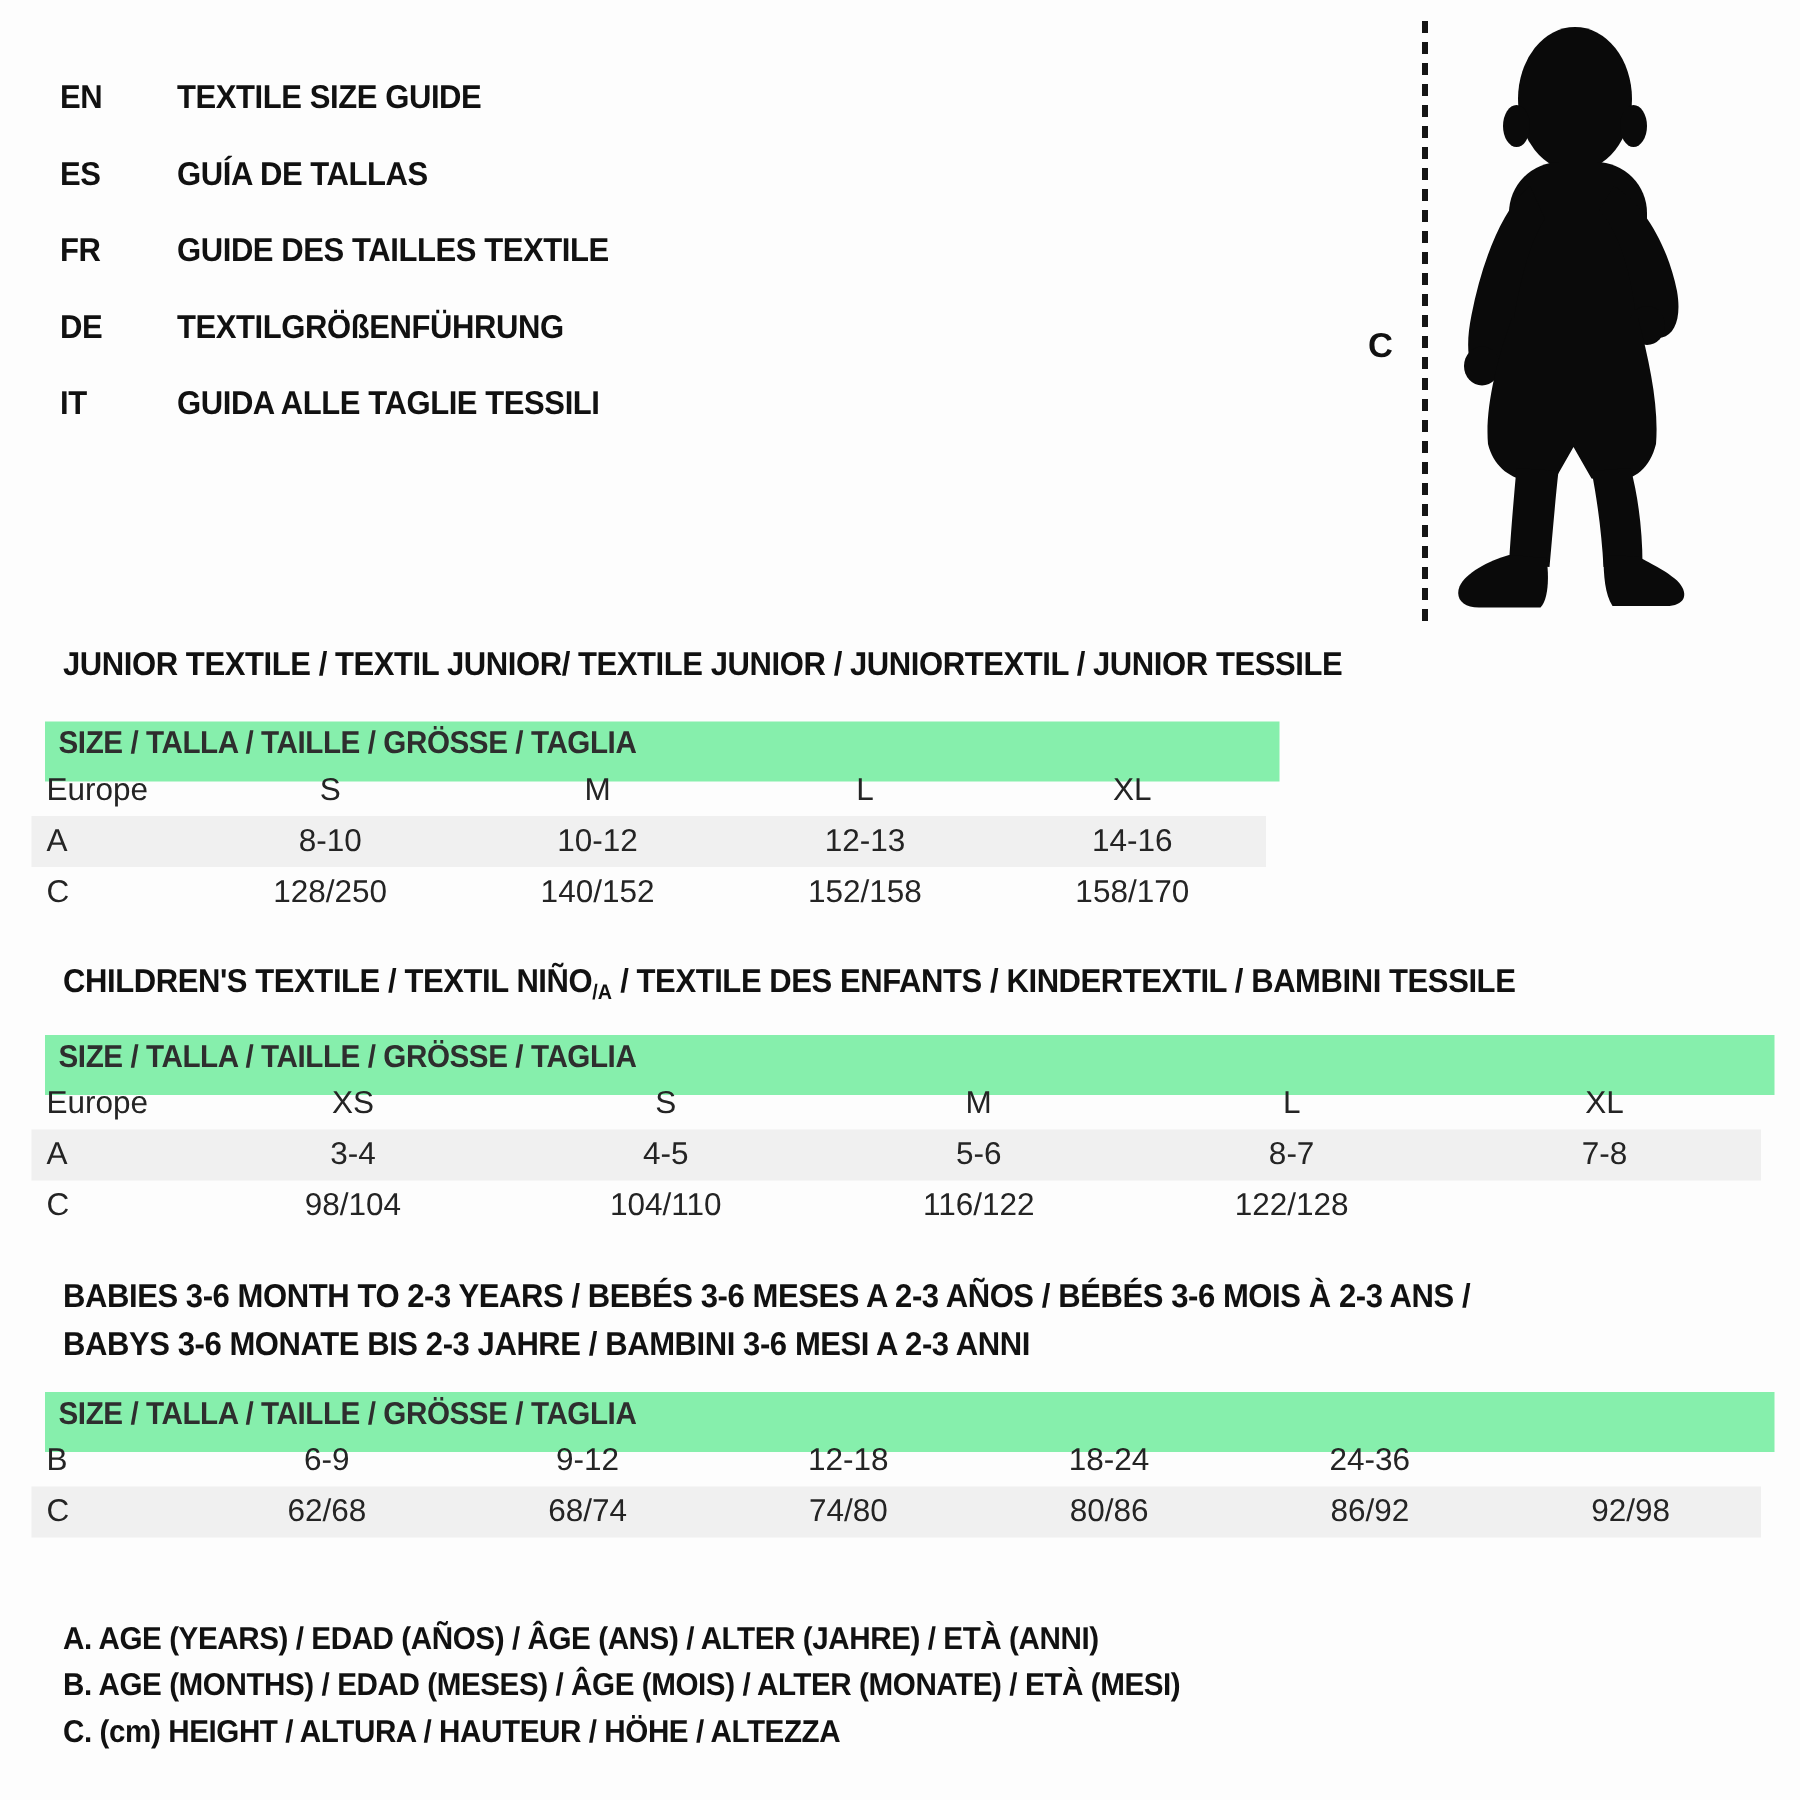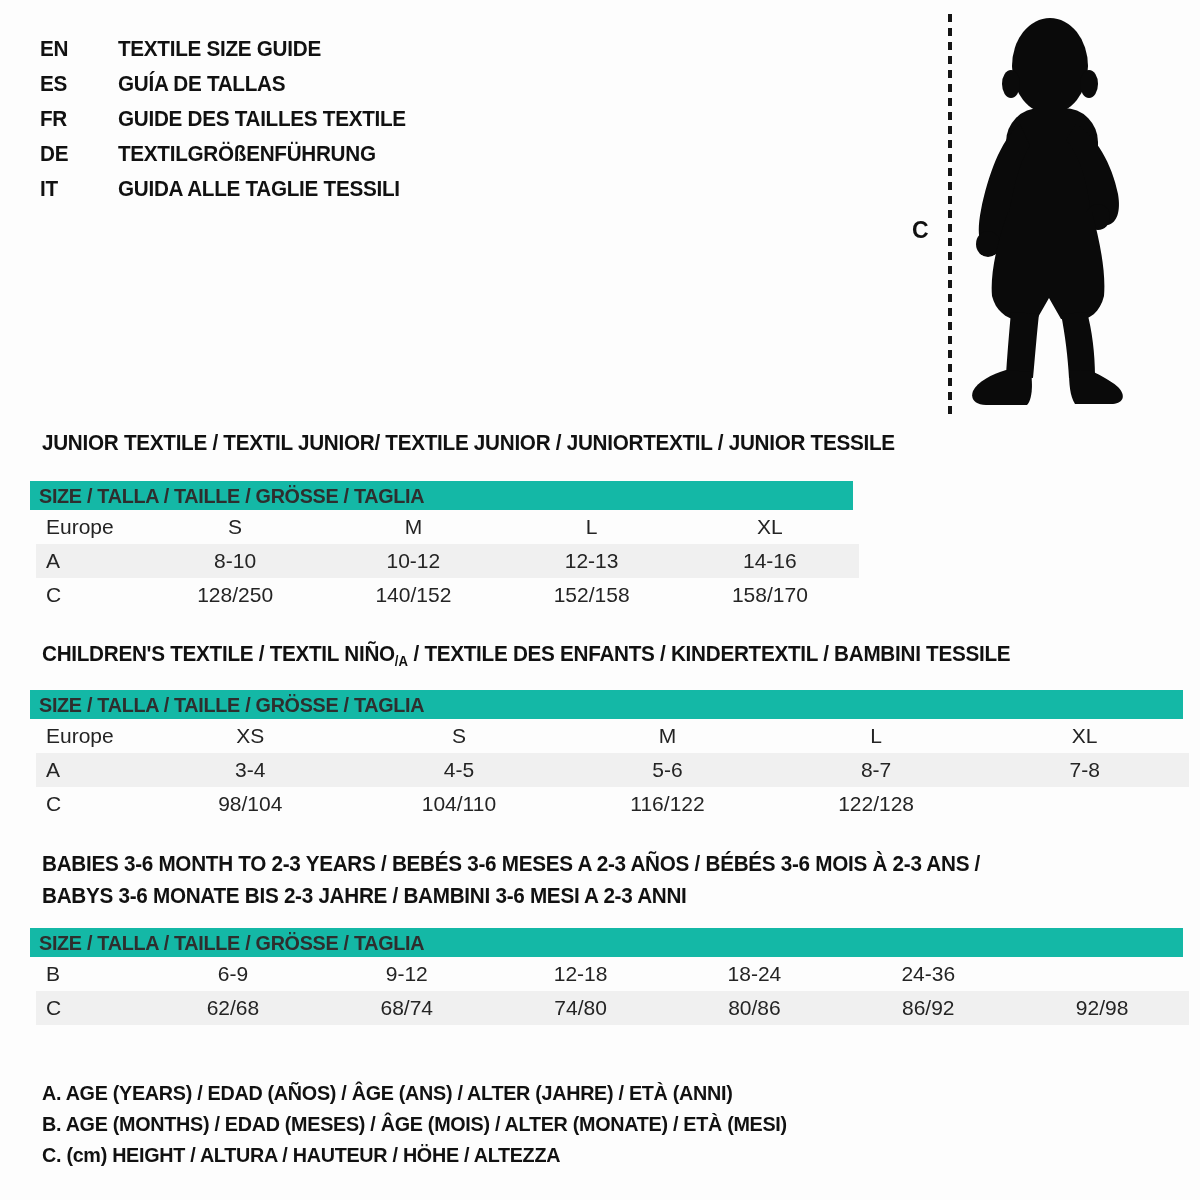--- a/index.html
+++ b/index.html
@@ -6,45 +6,45 @@
   .page {
     position:relative; width:1200px; height:1200px;
     background:#fdfdfd; overflow:hidden;
     font-family:"Liberation Sans", sans-serif; color:#1c1c1c;
     -webkit-font-smoothing:antialiased;
   }
   .cond { display:inline-block; transform:scaleX(.94); transform-origin:0 50%; white-space:nowrap; }
 
   
   .langs { position:absolute; left:40px; top:31px; }
-  .lang-row { display:flex; height:35px; align-items:center; }
+  .lang-row { display:flex; height:35px; align-items:center;margin-top:16px; }
   .lang-code, .lang-title { font-weight:bold; font-size:22px; letter-spacing:-0.3px; color:#111; }
   .lang-code { width:78px; flex:0 0 78px; }
 
   
   .dash-line {
     position:absolute; left:948px; top:14px; width:4px; height:404px;
     background:repeating-linear-gradient(to bottom, #151515 0 8px, transparent 8px 14px);
   }
   .figure-label { position:absolute; left:912px; top:217px; font-weight:bold; font-size:23px; color:#111; }
   .silhouette { position:absolute; left:962px; top:16px; }
 
   
   .sec-title { position:absolute; left:42px; margin:0; font-weight:bold; font-size:22px; letter-spacing:-0.3px; color:#111; }
   .sub { font-size:14px; vertical-align:-5px; letter-spacing:0; }
 
   
   .size-bar {
-    position:absolute; left:30px; height:29px; line-height:30px;
-    background:#14b8a6; box-sizing:border-box; padding-left:9px;
+    position:absolute; left:30px; height:40px; line-height:30px;
+    background:#86efac; box-sizing:border-box; padding-left:9px;
     font-weight:bold; font-size:21px; color:#2e2e2e; letter-spacing:-0.3px;
   }
 
   
-  .t-rows { position:absolute; left:36px; }
+  .t-rows { position:absolute; left:21px; }
   .t-row { display:grid; height:34px; line-height:34px; font-size:21px; color:#242424; }
   .junior-rows .t-row   { grid-template-columns:110px repeat(4,1fr); }
   .children-rows .t-row { grid-template-columns:110px repeat(5,1fr); }
   .babies-rows .t-row   { grid-template-columns:110px repeat(6,1fr); }
   .t-row .lbl { text-align:left; padding-left:10px; }
   .t-row .val { text-align:center; }
   .shade { background:#f0f0f0; }
 
   
   .legend { position:absolute; left:42px; top:1077px; }

